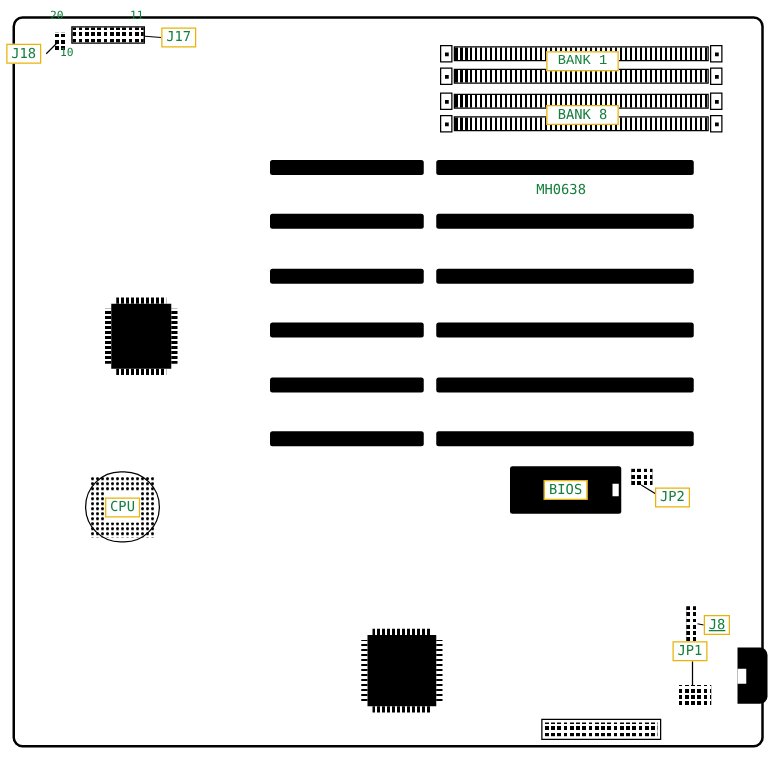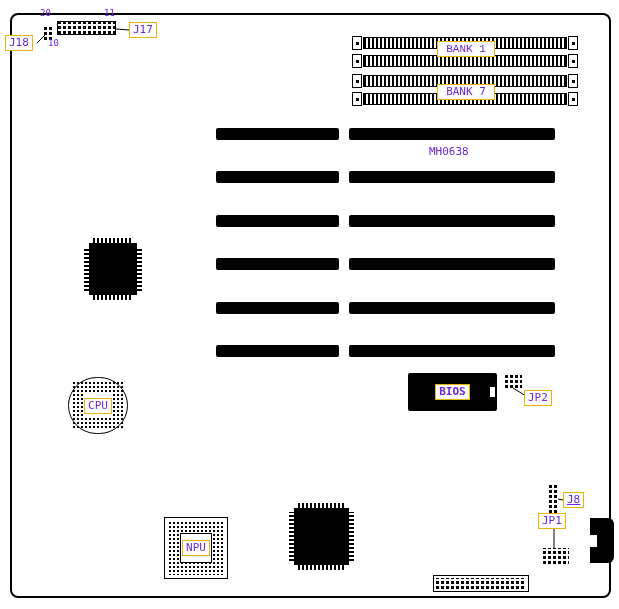--- a/index.html
+++ b/index.html
@@ -1,19 +1,19 @@
 <!DOCTYPE html>
 <html><head>
 <meta charset="utf-8">
 <style>
   * { margin:0; padding:0; box-sizing:border-box; }
   html,body { background:#ffffff; }
   #canvas {
     position:relative; width:619px; height:609px; background:#fff;
-    font-family:"DejaVu Sans Mono","Liberation Mono",monospace; color:#6d28d9; overflow:hidden;
+    font-family:"DejaVu Sans Mono","Liberation Mono",monospace; color:#15803d; overflow:hidden;
   }
   .abs { position:absolute; }
   .board-outline {
     position:absolute; left:10px; top:13px; width:601px; height:585px;
     border:2px solid #000; border-radius:8px;
   }
   .labelbox {
     position:absolute; background:#fff; border:1px solid #eab308;
     font-size:11px; line-height:14px; text-align:center; padding:0 3px;
     white-space:nowrap; z-index:6;
@@ -57,21 +57,21 @@
     position:absolute; inset:3px;
     background-image: radial-gradient(#000 1px, transparent 1.3px);
     background-size:4px 4px;
   }
   .pga-center { position:absolute; inset:15px; background:#fff; }
   .pga-center.inner-border { border:1px solid #000; }
   .pga .labelbox { left:50%; top:50%; transform:translate(-50%,-50%); }
   
   .chip-black {
     position:absolute; background:#000; border-radius:2px;
-    display:flex; align-items:center; justify-content:center;font-weight:bold;
+    display:flex; align-items:center; justify-content:center;
   }
   .chip-black .labelbox { position:static; }
   .notch-r::after {
     content:""; position:absolute; right:2px; top:50%; transform:translateY(-50%);
     width:5px; height:10px; background:#fff;
   }
   
   .din {
     position:absolute; background:#000; border-radius:0 6px 6px 0;
   }
@@ -115,21 +115,21 @@
 
   <div class="simm-cap" style="left:352px; top:74px;"></div>
   <div class="simm" style="left:363px; top:75px; width:204px;"></div>
   <div class="simm-cap" style="left:568px; top:74px;"></div>
 
   <div class="simm-cap" style="left:352px; top:92px;"></div>
   <div class="simm" style="left:363px; top:93px; width:204px;"></div>
   <div class="simm-cap" style="left:568px; top:92px;"></div>
 
   <div class="labelbox" style="left:437px; top:41px; width:58px;font-family:Liberation Mono, monospace;">BANK 1</div>
-  <div class="labelbox" style="left:437px; top:84px; width:58px;">BANK 7</div>
+  <div class="labelbox" style="left:437px; top:84px; width:58px;">BANK 8</div>
 
   <div class="slot" style="left:216px; top:128px; width:123px;"></div>
   <div class="slot" style="left:349px; top:128px; width:206px;"></div>
   <div class="slot" style="left:216px; top:171px; width:123px;"></div>
   <div class="slot" style="left:349px; top:171px; width:206px;"></div>
   <div class="slot" style="left:216px; top:215px; width:123px;"></div>
   <div class="slot" style="left:349px; top:215px; width:206px;"></div>
   <div class="slot" style="left:216px; top:258px; width:123px;"></div>
   <div class="slot" style="left:349px; top:258px; width:206px;"></div>
   <div class="slot" style="left:216px; top:302px; width:123px;"></div>
@@ -146,25 +146,20 @@
     <div class="qfp-pins-r"></div>
     <div class="qfp-body"></div>
   </div>
 
   <div class="pga" style="left:68px; top:377px; width:60px; height:57px;border-radius:30px;">
     <div class="pga-band"></div>
     <div class="pga-center"></div>
     <div class="labelbox">CPU</div>
   </div>
 
-  <div class="pga" style="left:164px; top:517px; width:64px; height:62px;">
-    <div class="pga-band"></div>
-    <div class="pga-center inner-border"></div>
-    <div class="labelbox">NPU</div>
-  </div>
 
   <div class="qfp" style="left:289px; top:503px; width:65px; height:67px;">
     <div class="qfp-pins-t"></div>
     <div class="qfp-pins-b"></div>
     <div class="qfp-pins-l"></div>
     <div class="qfp-pins-r"></div>
     <div class="qfp-body"></div>
   </div>
 
   <div class="chip-black notch-r" style="left:408px; top:373px; width:89px; height:38px;">

